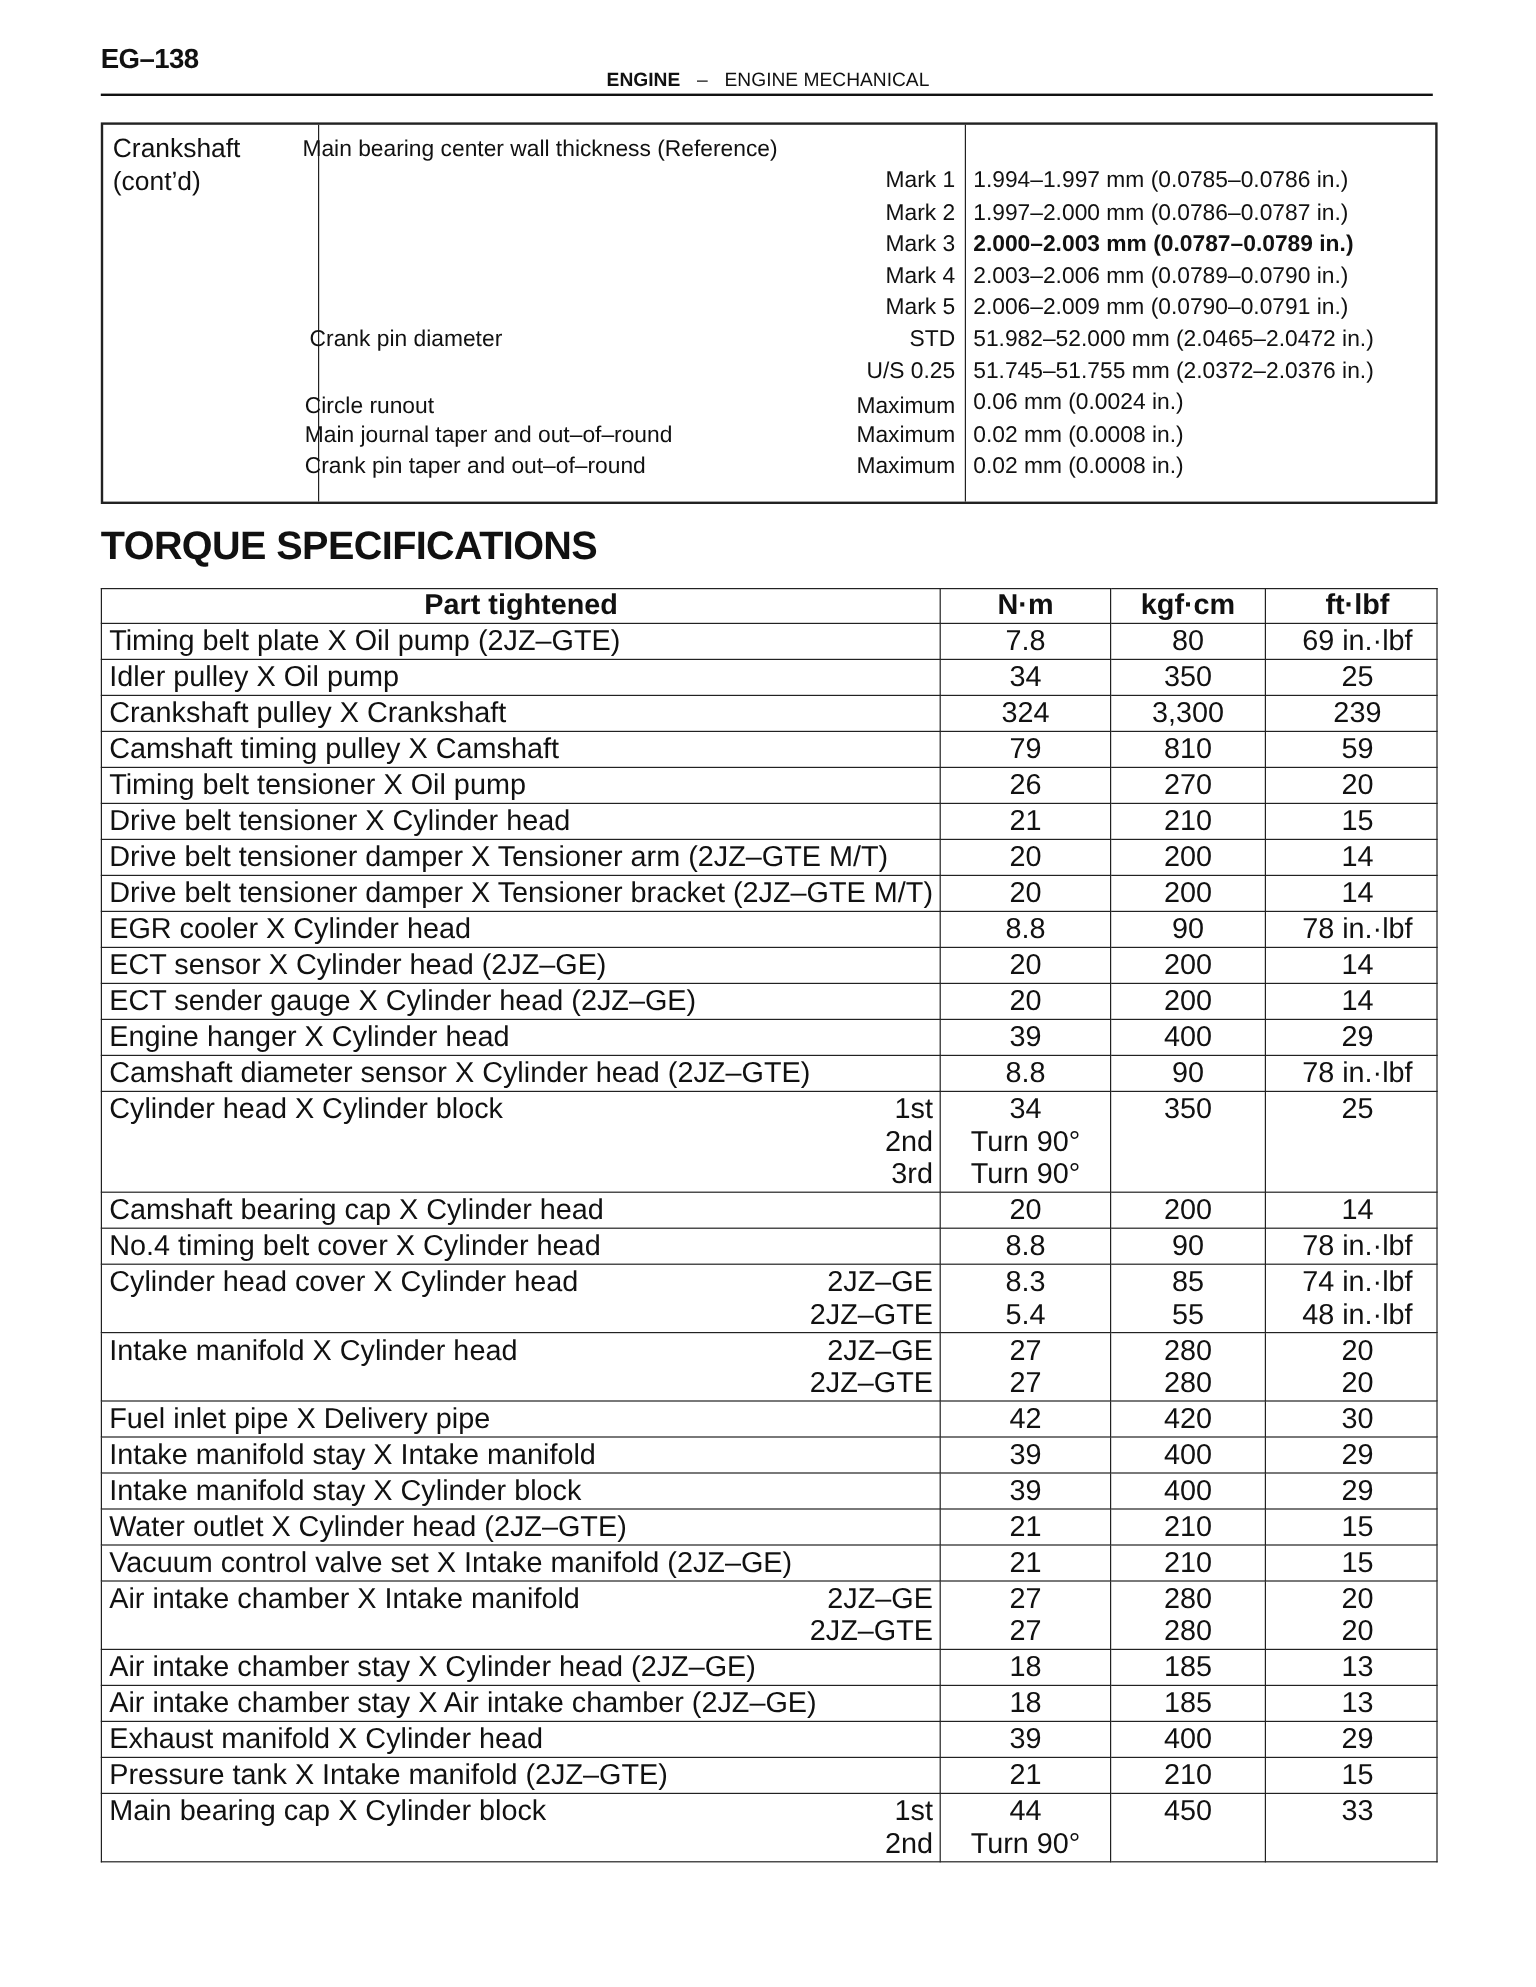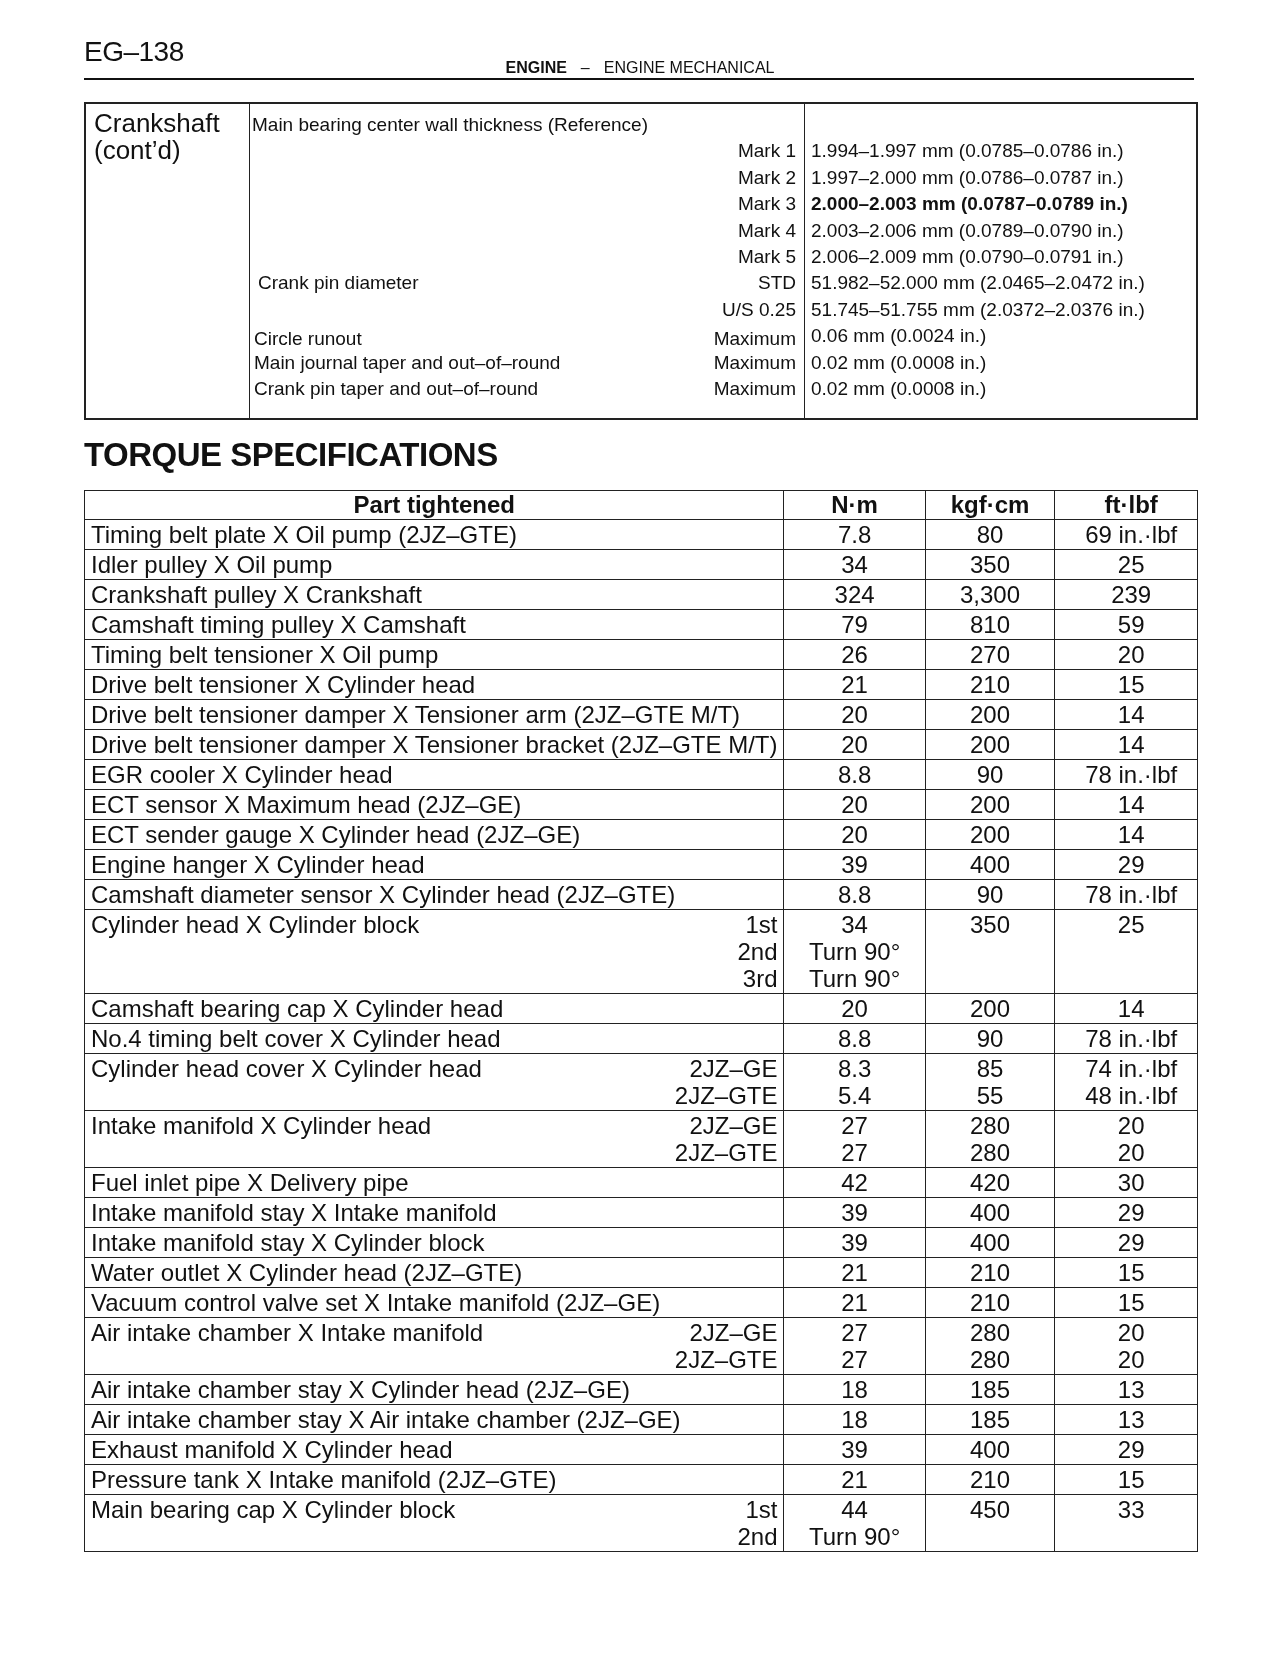--- a/index.html
+++ b/index.html
@@ -2,42 +2,42 @@
 <html><head>
 <meta charset="utf-8">
 <style>
   html, body { margin: 0; padding: 0; background: #ffffff; }
   body {
     width: 1280px; height: 1656px; position: relative; overflow: hidden;
     font-family: "Liberation Sans", "DejaVu Sans", sans-serif; color: #111;
   }
   .page-num {
     position: absolute; left: 84px; top: 36px;
-    font-size: 28px; font-weight: normal; letter-spacing: -0.5px;
+    font-size: 23px; font-weight: bold; letter-spacing: -0.5px;
   }
   .running-head {
     position: absolute; left: 0; width: 1280px; top: 59px;
     text-align: center; font-size: 16px;
   }
   .running-head .sec { font-weight: bold; }
   .running-head .dash { margin: 0 14px; }
   .rule {
     position: absolute; left: 84px; width: 1110px; top: 78px; height: 0;
     border-top: 2px solid #111;
   }
 
   
   .spec-table {
     position: absolute; left: 84px; top: 102px; width: 1114px; height: 318px;
     border: 2px solid #222; box-sizing: border-box;
   }
   .spec-table .col1 {
-    position: absolute; left: 0; top: 0; bottom: 0; width: 164px;
+    position: absolute; left: 0; top: 0; bottom: 0; width: 180px;
     border-right: 1.5px solid #222; padding: 6px 8px; box-sizing: border-box;
-    font-size: 26px; line-height: 27px;
+    font-size: 22px; line-height: 27px;
   }
   .spec-table .col2 {
     position: absolute; left: 158px; top: 0; bottom: 0; width: 561px;
     border-right: 1.5px solid #222; box-sizing: border-box;
   }
   .spec-table .col3 {
     position: absolute; left: 719px; top: 0; bottom: 0; right: 0;
   }
   .srow {
     position: absolute; left: 0; right: 0; height: 27px; line-height: 27px;
@@ -346,21 +346,21 @@
         <td class="c-kgf">
           <span class="line">90</span>
         </td>
         <td class="c-ft">
           <span class="line">78 in.·lbf</span>
         </td>
       </tr>
       <tr>
         <td class="c-part">
           <div class="part-wrap">
-            <span class="line">ECT sensor X Maximum head (2JZ–GE)</span>
+            <span class="line">ECT sensor X Cylinder head (2JZ–GE)</span>
             <div class="part-sub">
               <span class="line"></span>
             </div>
           </div>
         </td>
         <td class="c-nm">
           <span class="line">20</span>
         </td>
         <td class="c-kgf">
           <span class="line">200</span>

